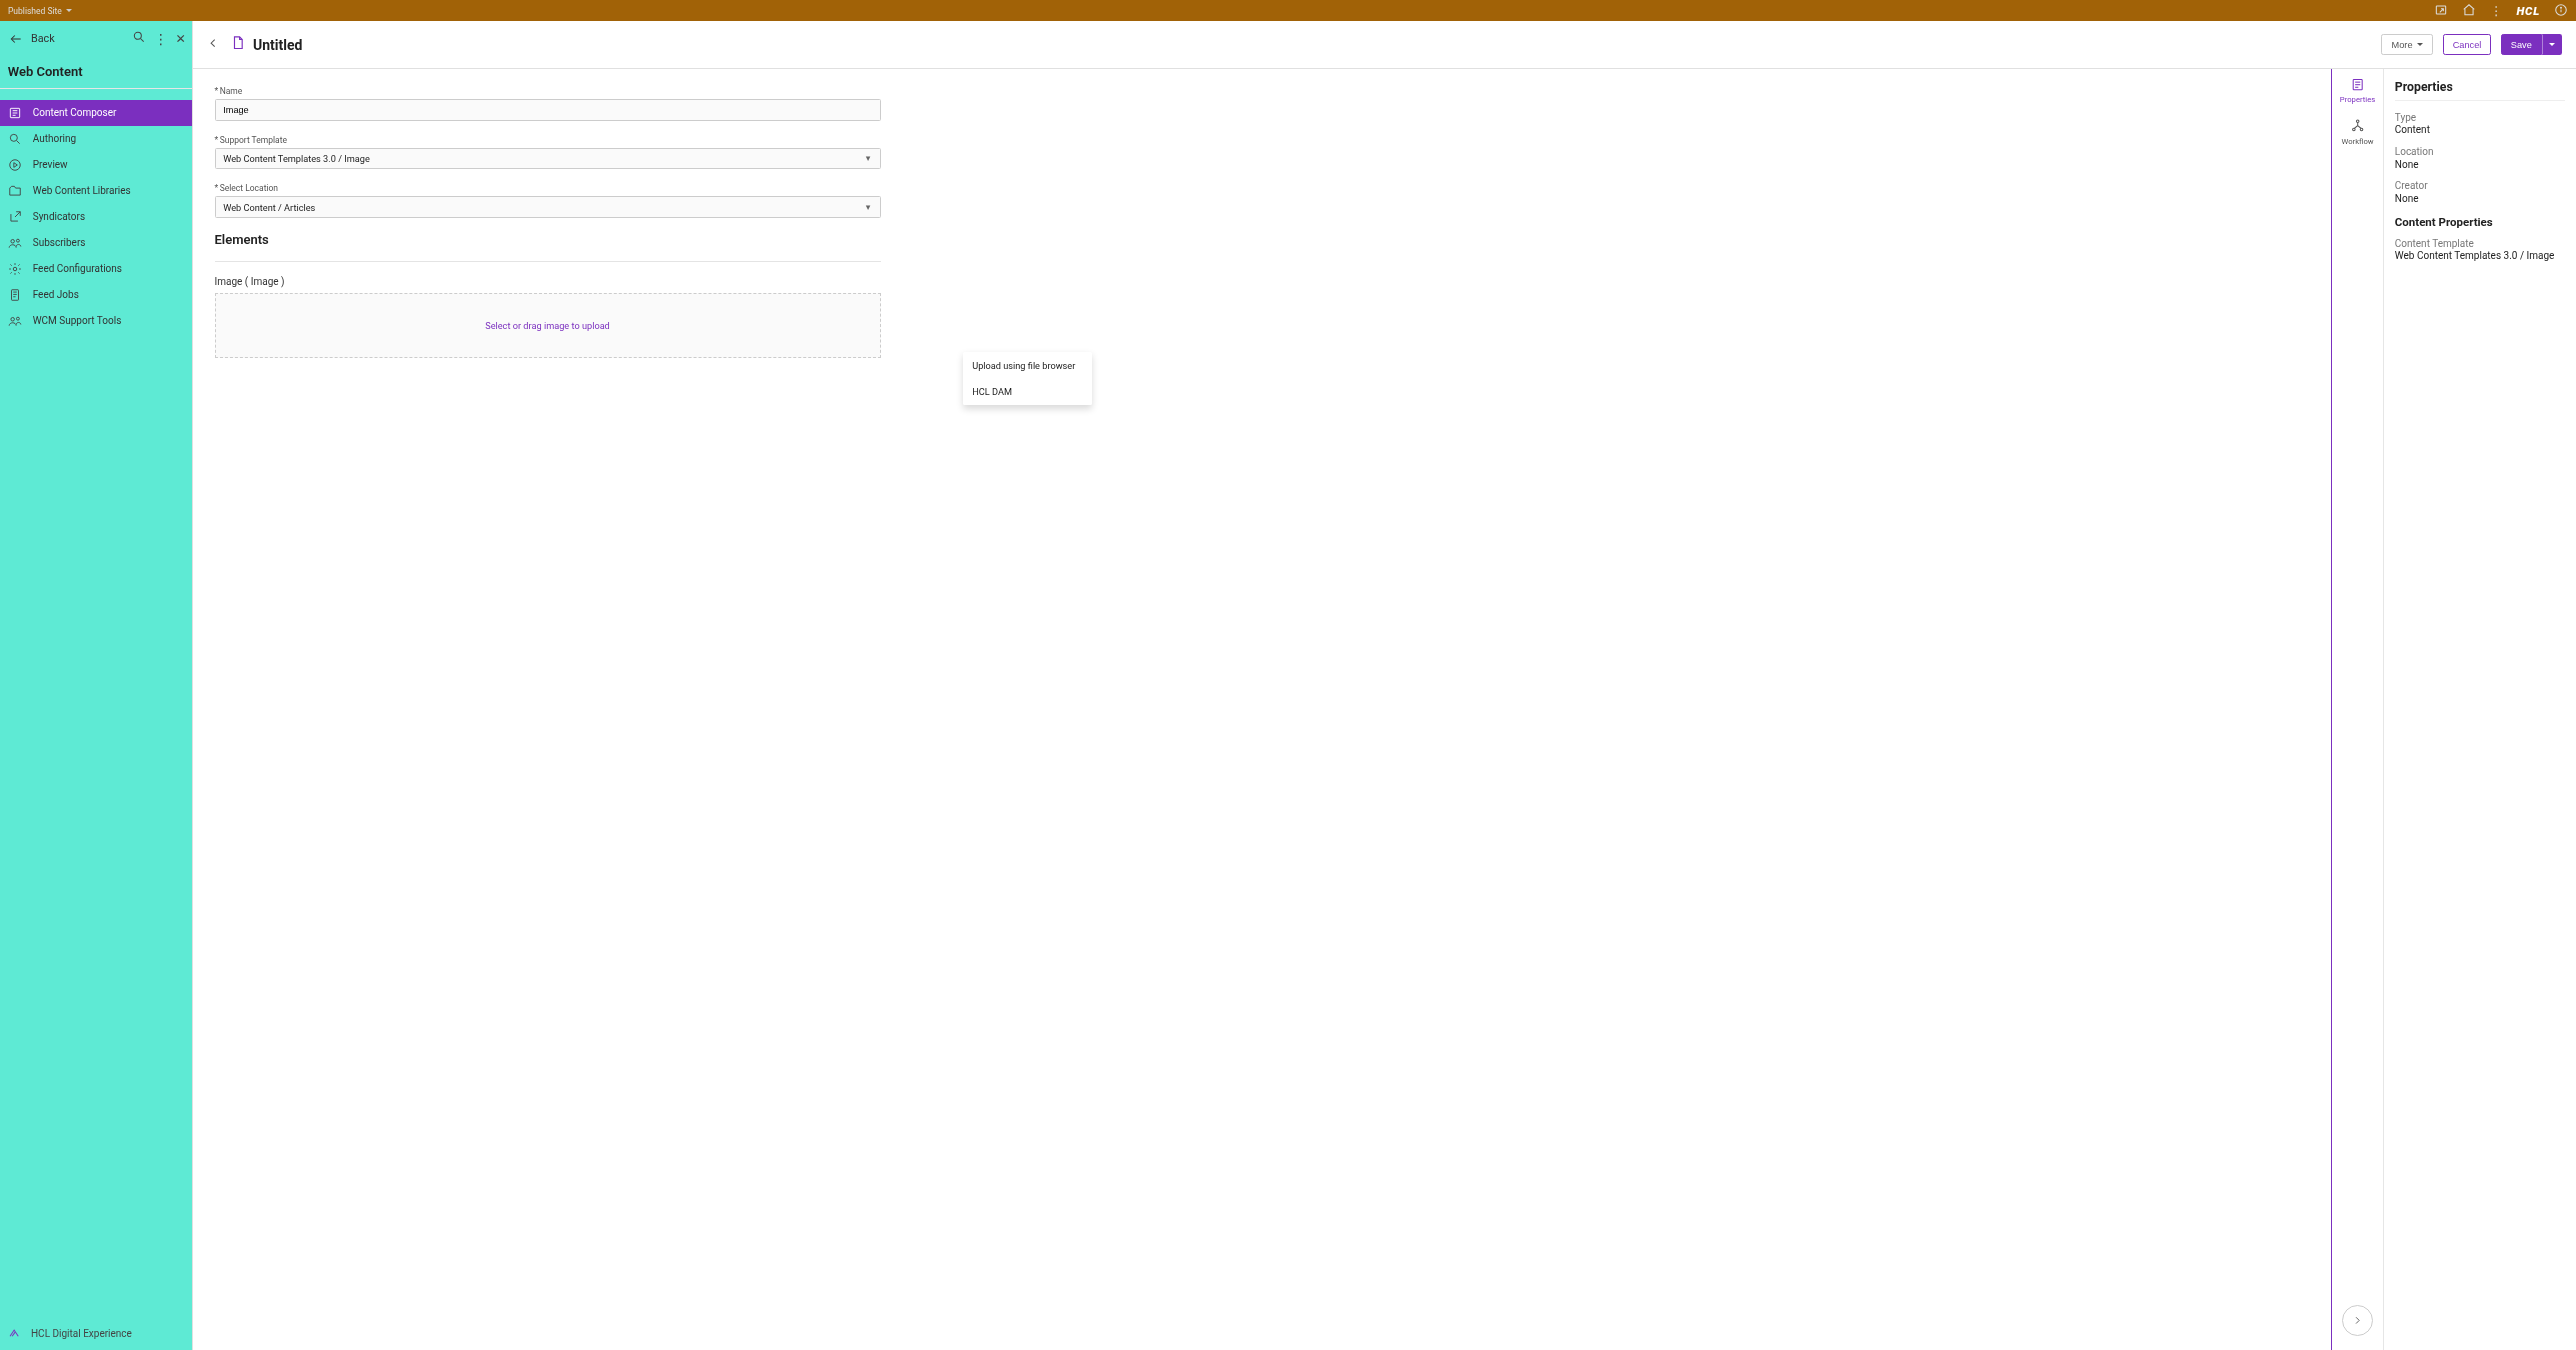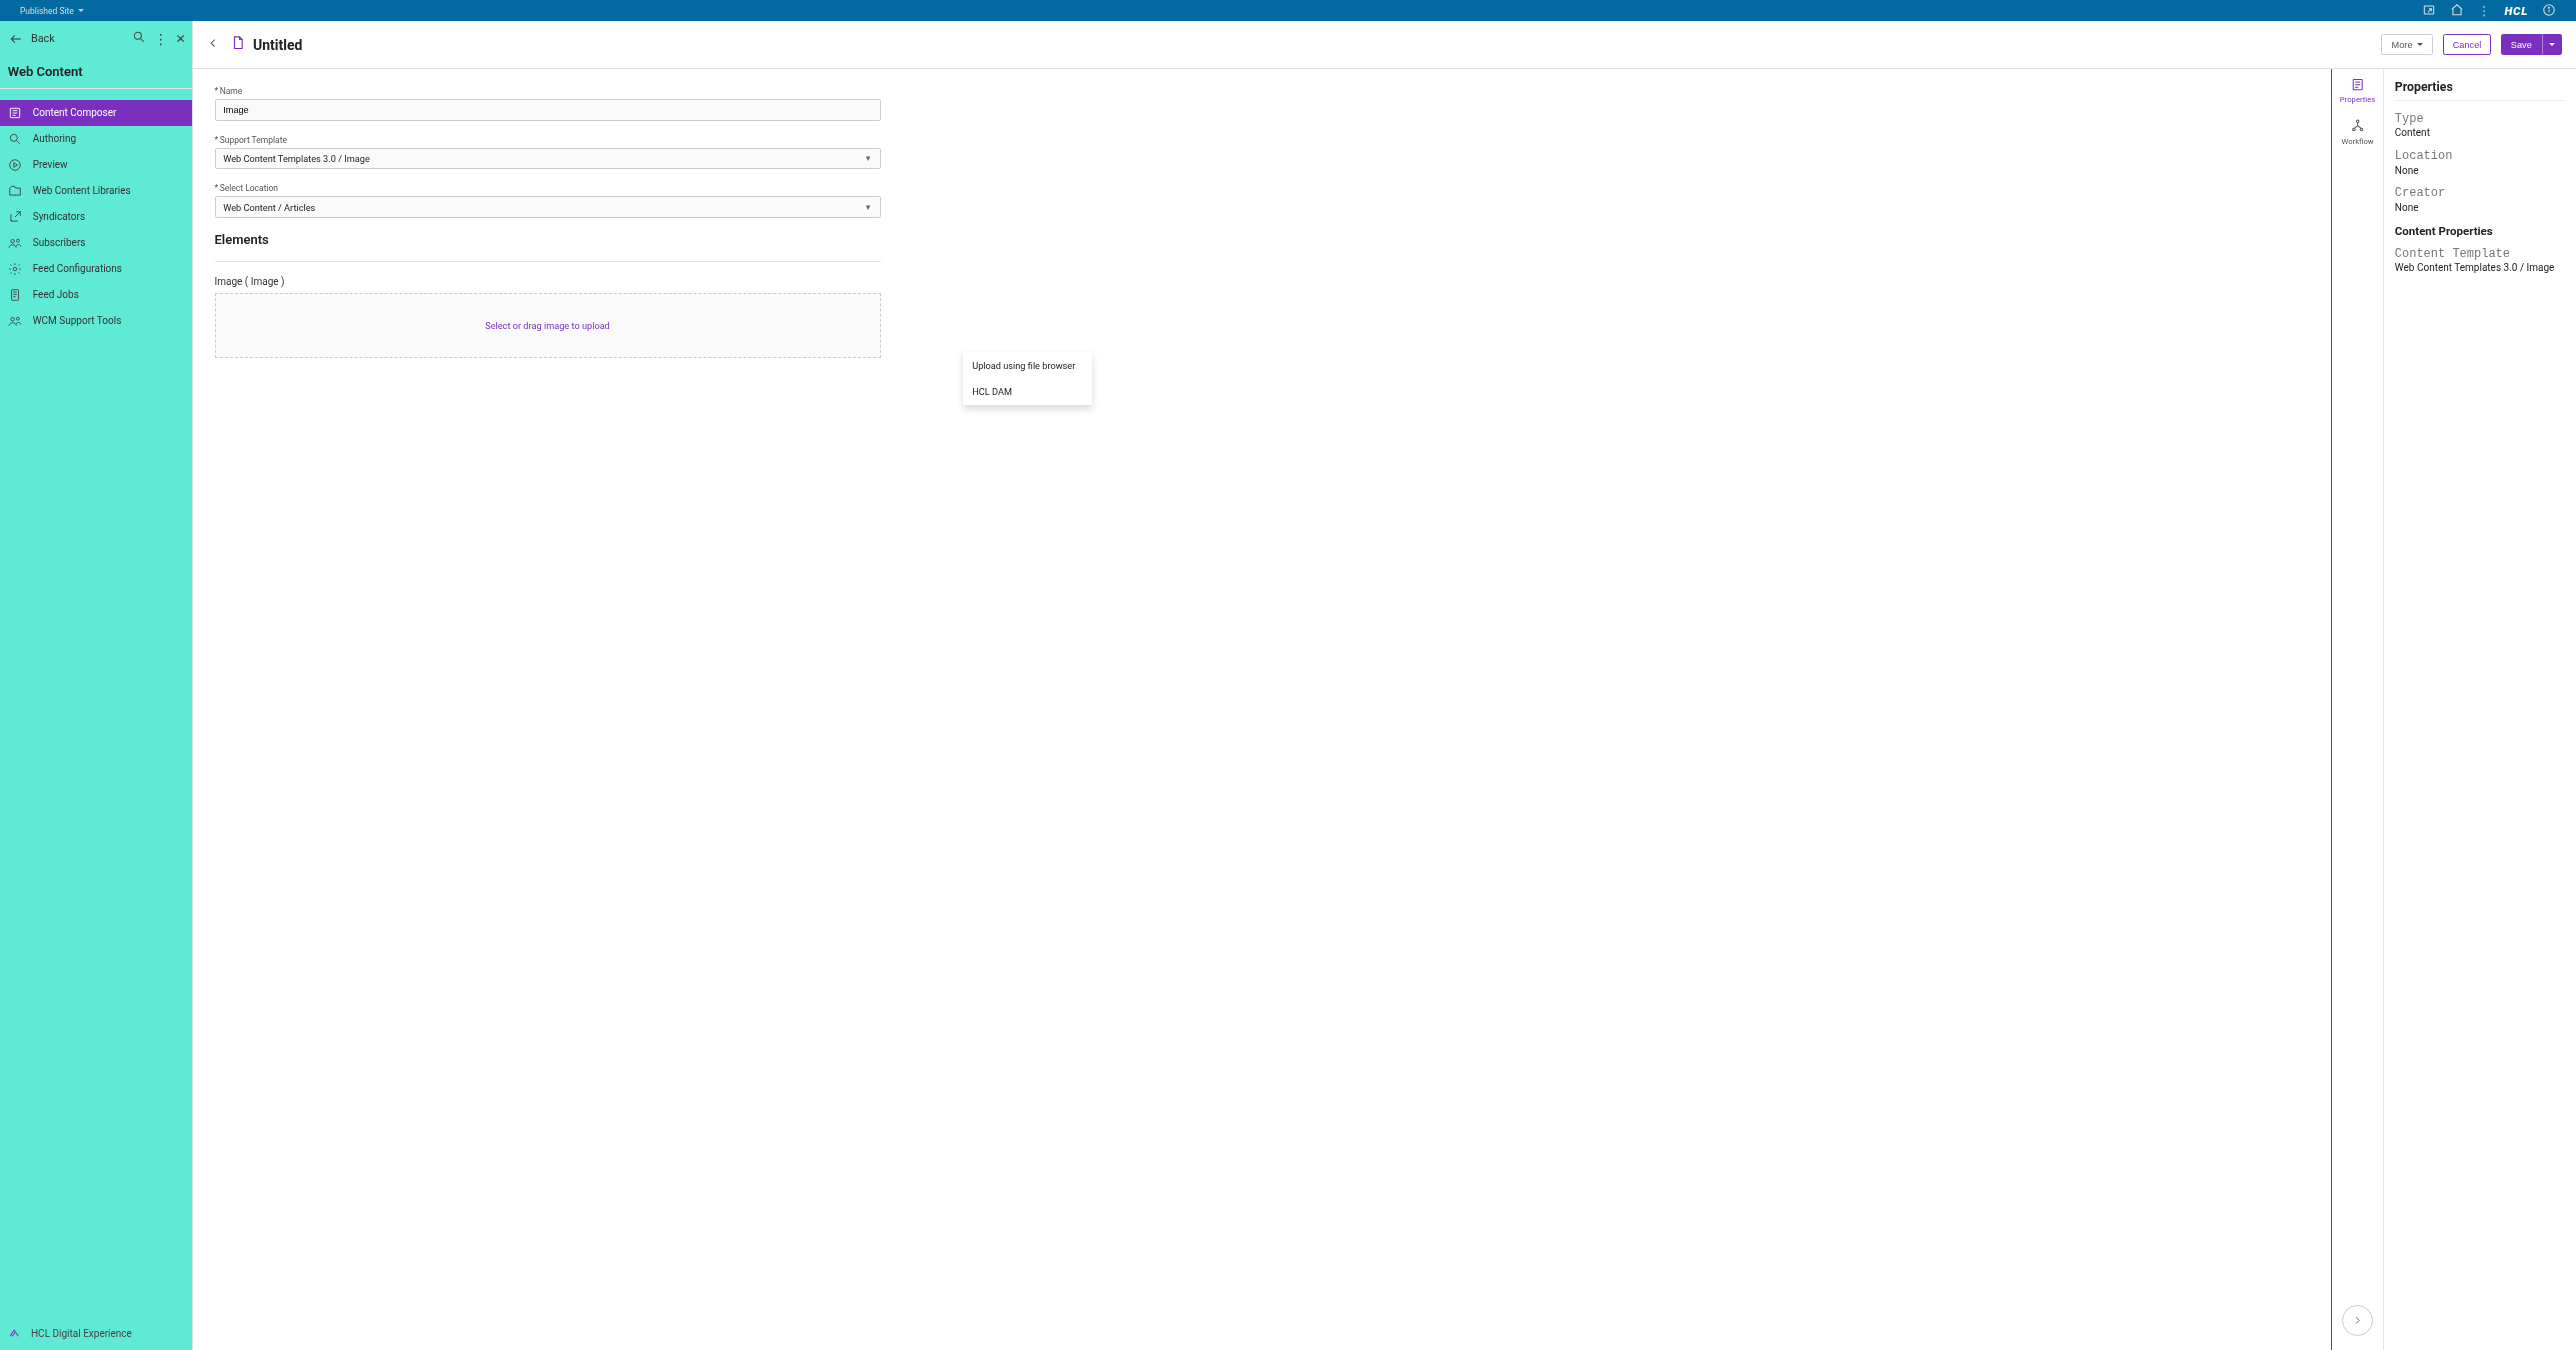--- a/index.html
+++ b/index.html
@@ -2,25 +2,25 @@
 <html style="font-size:12.3px"><head>
   <meta charset="utf-8">
   <style>
     * { box-sizing: border-box; margin: 0; padding: 0; }
     html, body { width: 100%; height: 100%; font-family: -apple-system, BlinkMacSystemFont, "Segoe UI", Roboto, Arial, sans-serif; background: #fff; color: #222; }
     body { display: flex; flex-direction: column; }
 
     
     .topbar {
       height: 21px;
-      background: #0369a1;
+      background: #a16207;
       display: flex;
       align-items: center;
       justify-content: space-between;
-      padding: 0 20px;
+      padding: 0 8px;
       color: #ddd;
       font-size: 8.5px;
     }
     .topbar-left { display: flex; align-items: center; gap: 4.6px; cursor: pointer; }
     .topbar-right { display: flex; align-items: center; gap: 14px; }
     .topbar svg { width: 14px; height: 14px; }
     .triangle-down { width: 0; height: 0; border-left: 3.1px solid transparent; border-right: 3.1px solid transparent; border-top: 3.8px solid #ccc; }
     .hcl-logo { font-style: italic; font-weight: 900; letter-spacing: 0.8px; font-size: 11.5px; color: #fff; }
 
     
@@ -75,21 +75,21 @@
     
     .right-rail { width: 52px; border-left: 1.5px solid #7b2fbf; display: flex; flex-direction: column; align-items: center; padding-top: 7.7px; gap: 14px; position: relative; }
     .rail-item { display: flex; flex-direction: column; align-items: center; gap: 3.1px; cursor: pointer; font-size: 7.7px; color: #555; }
     .rail-item.active { color: #7b2fbf; }
     .rail-item svg { width: 15.4px; height: 15.4px; }
     .rail-expand { position: absolute; bottom: 14px; width: 31px; height: 31px; border: 0.8px solid #ccc; border-radius: 50%; display: flex; align-items: center; justify-content: center; cursor: pointer; background: #fff; }
 
     
     .props-panel { width: 193px; border-left: 0.8px solid #e6e6e6; padding: 10.8px 10.8px; background: #fff; overflow: auto; }
     .props-title { font-size: 12.3px; font-weight: 700; margin-bottom: 10.8px; border-bottom: 0.8px solid #eee; padding-bottom: 6.2px; }
-    .prop-label { font-size: 12px; color: #777; margin-bottom: 1.5px; font-family: Liberation Mono, monospace; }
+    .prop-label { font-size: 10px; color: #777; margin-bottom: 1.5px; }
     .prop-value { font-size: 10px; margin-bottom: 10.8px; }
     .props-subtitle { font-size: 11.5px; font-weight: 700; margin: 6.2px 0 9.2px; }
 
     .triangle-down-sm { width: 0; height: 0; border-left: 3.1px solid transparent; border-right: 3.1px solid transparent; border-top: 3.8px solid currentColor; display: inline-block; }
     .triangle-down-white { border-top-color: #fff; }
   </style>
 </head>
 <body>
 
 <div class="topbar">

